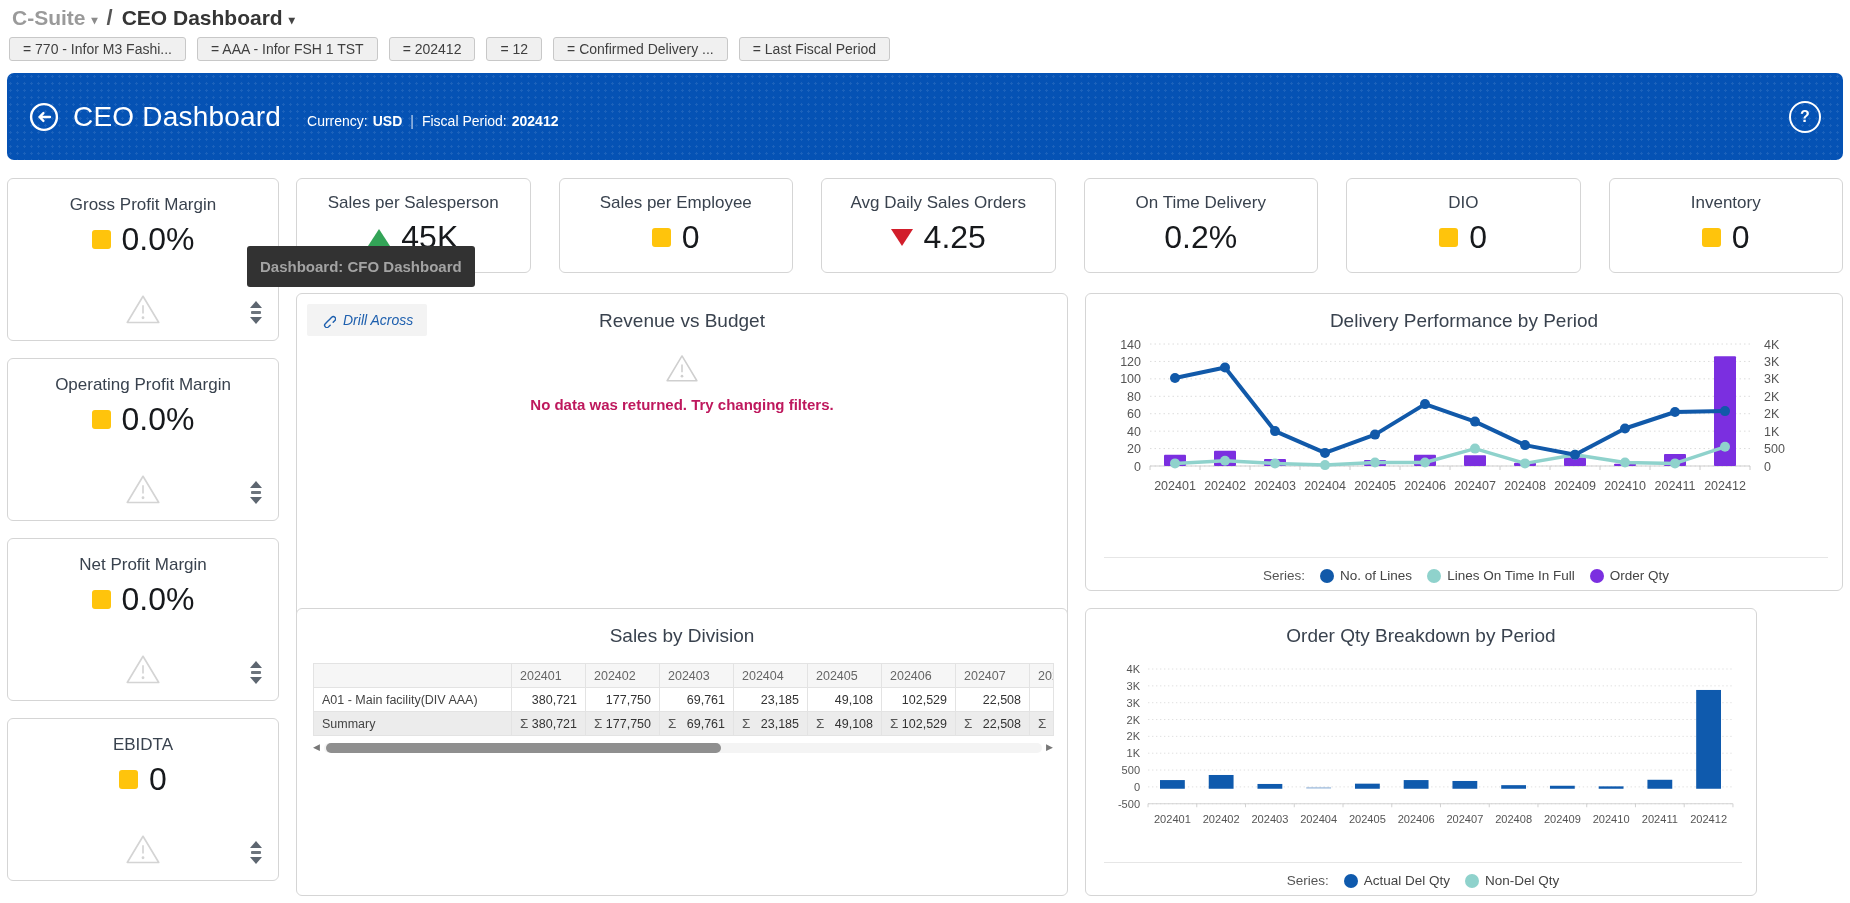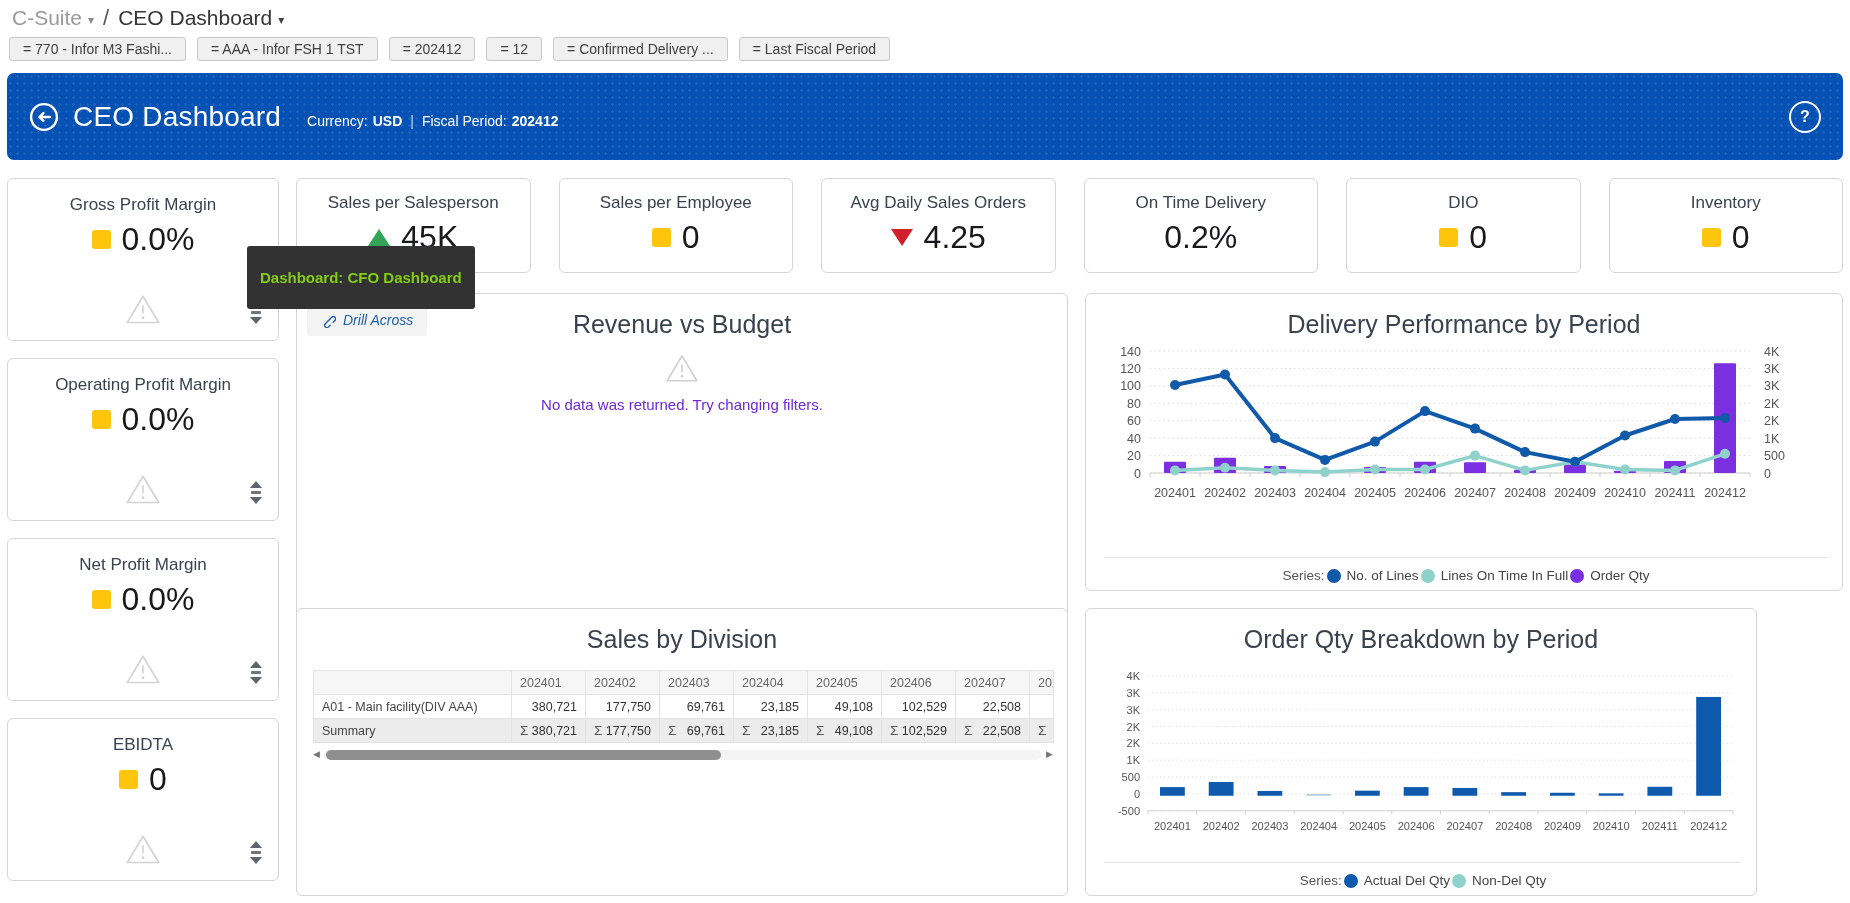--- a/index.html
+++ b/index.html
@@ -1,19 +1,19 @@
 <!DOCTYPE html>
 <html><head>
 <meta charset="utf-8">
 <style>
   html,body{margin:0;padding:0;background:#fff;}
   .page{position:relative;width:1850px;height:903px;background:#fff;overflow:hidden;
         font-family:"Liberation Sans",sans-serif;color:#333;}
   
-  .breadcrumb{position:absolute;left:12px;top:5px;display:flex;align-items:center;gap:9px;font-size:21px;}
+  .breadcrumb{position:absolute;left:12px;top:5px;display:flex;align-items:center;gap:9px;font-size:21px;font-weight:bold;}
   .bc-section{color:#9a9a9a;display:flex;align-items:center;gap:6px;cursor:pointer;}
   .bc-sep{color:#555;font-size:22px;}
   .bc-page{color:#353535;display:flex;align-items:center;gap:6px;cursor:pointer;}
   .caret{font-size:12px;color:#8b8b8b;margin-top:3px;}
   .caret.dark{color:#444;}
   
   .chips{position:absolute;left:9px;top:37px;display:flex;gap:11px;}
   .chip{background:#f0f0f0;border:1px solid #c8c8c8;border-radius:3px;font-size:14px;color:#3f3f3f;
         padding:3px 13px;white-space:nowrap;}
   
@@ -50,52 +50,52 @@
          border-bottom:7px solid #5d6670;}
   .sp-bar{width:10px;height:3px;background:#6d757d;border-radius:1px;}
   .sp-down{width:0;height:0;border-left:6px solid transparent;border-right:6px solid transparent;
          border-top:7px solid #5d6670;}
   
   .panel{position:absolute;background:#fff;border:1px solid #d5d5d5;border-radius:6px;box-sizing:border-box;}
   #p-revenue{left:296px;top:293px;width:772px;height:350px;}
   #p-delivery{left:1085px;top:293px;width:758px;height:298px;}
   #p-sales{left:296px;top:608px;width:772px;height:288px;}
   #p-order{left:1085px;top:608px;width:672px;height:288px;}
-  .panel-title{text-align:center;font-size:25px;color:#39424e;margin-top:16px;}
+  .panel-title{text-align:center;font-size:19px;color:#39424e;margin-top:16px;}
   .drill{position:absolute;left:10px;top:10px;display:flex;align-items:center;gap:7px;background:#f3f3f3;
          border:none;border-radius:2px;padding:8px 14px;font-family:inherit;font-size:14px;font-style:italic;
          color:#1d5fae;cursor:pointer;}
   .drill svg{width:15px;height:15px;}
   .nodata{position:absolute;top:58px;left:0;right:0;text-align:center;}
   .nodata .warn{width:34px;height:32px;color:#cfcfcf;}
-  .nodata-msg{margin-top:8px;font-size:15px;color:#6d28d9;}
+  .nodata-msg{margin-top:8px;font-size:15px;color:#be185d;font-weight:bold;}
   .chart{display:block;margin-top:6px;width:100%;}
   .chart text{font-family:"Liberation Sans",sans-serif;}
   .legend{position:absolute;left:18px;right:14px;bottom:7px;padding-top:10px;border-top:1px solid #e6e6e6;
-          display:flex;justify-content:center;align-items:center;gap:2px;font-size:13.5px;color:#444;}
+          display:flex;justify-content:center;align-items:center;gap:15px;font-size:13.5px;color:#444;}
   .series-label{color:#555;}
   .legend-item{display:flex;align-items:center;gap:6px;}
   .legend-dot{width:14px;height:14px;border-radius:50%;display:inline-block;}
   
   .table-wrap{margin:16px 16px 0;width:740px;overflow:hidden;border-right:1px solid #e3e3e3;}
   table{border-collapse:collapse;table-layout:fixed;width:790px;font-size:12.5px;}
   th,td{border:1px solid #e3e3e3;height:24px;padding:0 8px;overflow:hidden;white-space:nowrap;box-sizing:border-box;}
   thead th{background:#f6f6f6;color:#666;font-weight:normal;text-align:left;}
   td.rowlabel{color:#444;text-align:left;}
   td.num{text-align:right;color:#333;}
   tr.summary td{background:#ececec;}
   td.sum .cell{display:flex;justify-content:space-between;align-items:center;}
   .sig{color:#555;font-size:13.5px;}
   .hscroll{margin:5px 16px 0;display:flex;align-items:center;height:13px;width:740px;}
   .hs-arrow{color:#777;font-size:9px;line-height:1;cursor:pointer;}
   .hs-track{flex:1;height:10px;margin:0 4px;border-radius:5px;position:relative;background:#f4f4f4;}
   .hs-thumb{position:absolute;left:2px;top:0;width:55%;height:10px;background:#8f8f8f;border-radius:5px;cursor:pointer;}
   
-  .tooltip{position:absolute;left:247px;top:246px;background:#323232;color:#84cc16;font-size:15px;font-weight:bold;
-           padding:23px 13px;border-radius:3px;z-index:20;white-space:nowrap;}
+  .tooltip{position:absolute;left:247px;top:246px;background:#323232;color:#a3a3a3;font-size:15px;font-weight:bold;
+           padding:12px 13px;border-radius:3px;z-index:20;white-space:nowrap;}
 </style>
 </head>
 <body>
 
 <div class="page">
 
   <div class="breadcrumb">
     <span class="bc-section">
       <span>C-Suite</span>
       <span class="caret">▾</span>

